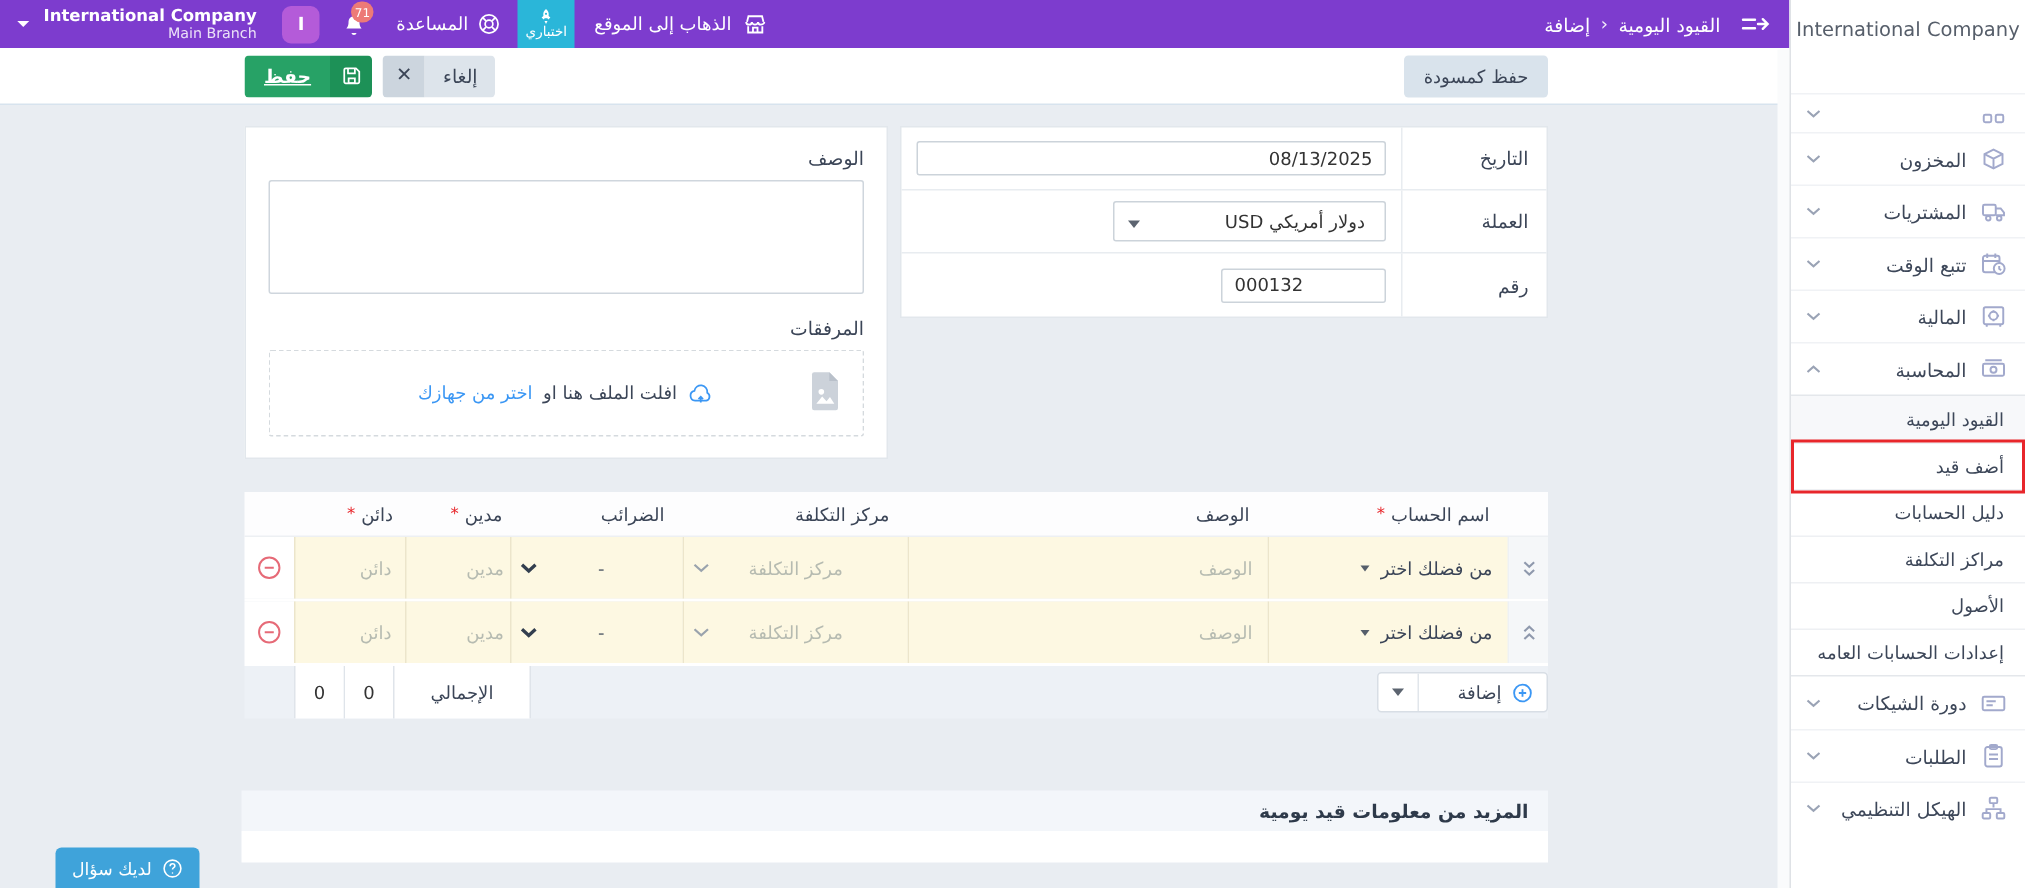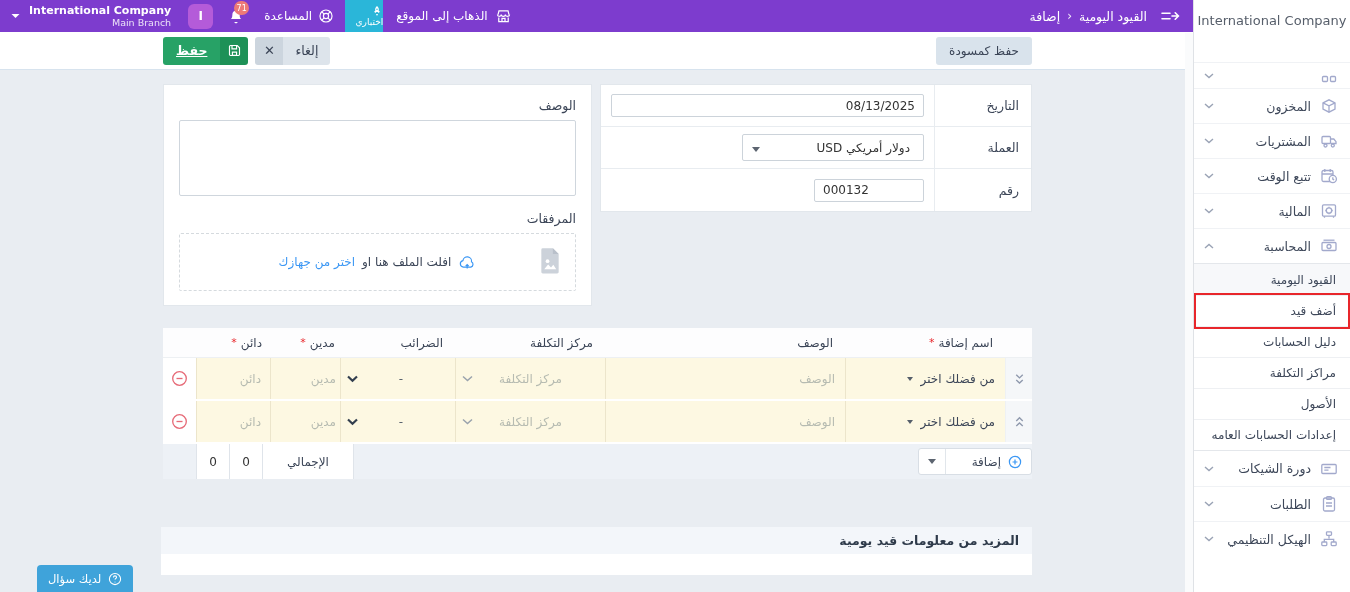--- a/index.html
+++ b/index.html
@@ -9,21 +9,21 @@
 
   
   .topbar { position:absolute; top:0; left:0; width:1193px; height:32px; background:#7d3cce;
             direction:rtl; display:flex; align-items:center; color:#fff; font-size:12px; }
   .collapse-btn { width:46px; height:32px; display:flex; align-items:center; justify-content:center; cursor:pointer; }
   .breadcrumb { display:flex; align-items:center; gap:7px; margin-left:10px; font-size:12.5px; }
   .crumb-sep { font-size:12px; opacity:.9; }
   .tb-spacer { flex:1; }
   .goto-site { display:flex; align-items:center; gap:7px; padding:0 13px; height:32px; cursor:pointer; }
   .trial-btn { width:38px; height:32px; background:#2ab6d9; display:flex; flex-direction:column;
-               justify-content:center; font-size:9px; line-height:10px; cursor:pointer; }
+               align-items:center; justify-content:center; font-size:9px; line-height:10px; cursor:pointer; }
   .help-item { display:flex; align-items:center; gap:6px; padding:0 11px; height:32px; cursor:pointer; }
   .bell-wrap { position:relative; padding:0 9px; height:32px; display:flex; align-items:center; cursor:pointer; }
   .bell-badge { position:absolute; top:1px; right:4px; min-width:15px; height:14px; border-radius:8px;
                 background:#ed7a77; color:#fff; font-size:8px; display:flex; align-items:center;
                 justify-content:center; padding:0 2px; }
   .avatar { width:25px; height:25px; border-radius:6px; background:#b45bd9; color:#fff; font-size:12px;
             font-weight:bold; display:flex; align-items:center; justify-content:center; margin:0 6px; cursor:pointer; }
   .switcher { display:flex; align-items:center; gap:9px; padding:0 11px; height:32px; cursor:pointer; }
   .sw-name { font-size:11px; font-weight:bold; line-height:13px; }
   .sw-branch { font-size:9.5px; opacity:.85; line-height:11px; }
@@ -270,21 +270,21 @@
             </svg>
           </span>
         </div>
       </div>
     </div>
 
     <div class="lines">
       <div class="thead">
         <div class="th c1"></div>
         <div class="th c2 pr12">
-          <span>اسم إضافة</span>
+          <span>اسم الحساب</span>
           <span class="asterisk">*</span>
         </div>
         <div class="th c3 pr12">
           <span>الوصف</span>
         </div>
         <div class="th c4 pr12">
           <span>مركز التكلفة</span>
         </div>
         <div class="th c5 pr12">
           <span>الضرائب</span>

